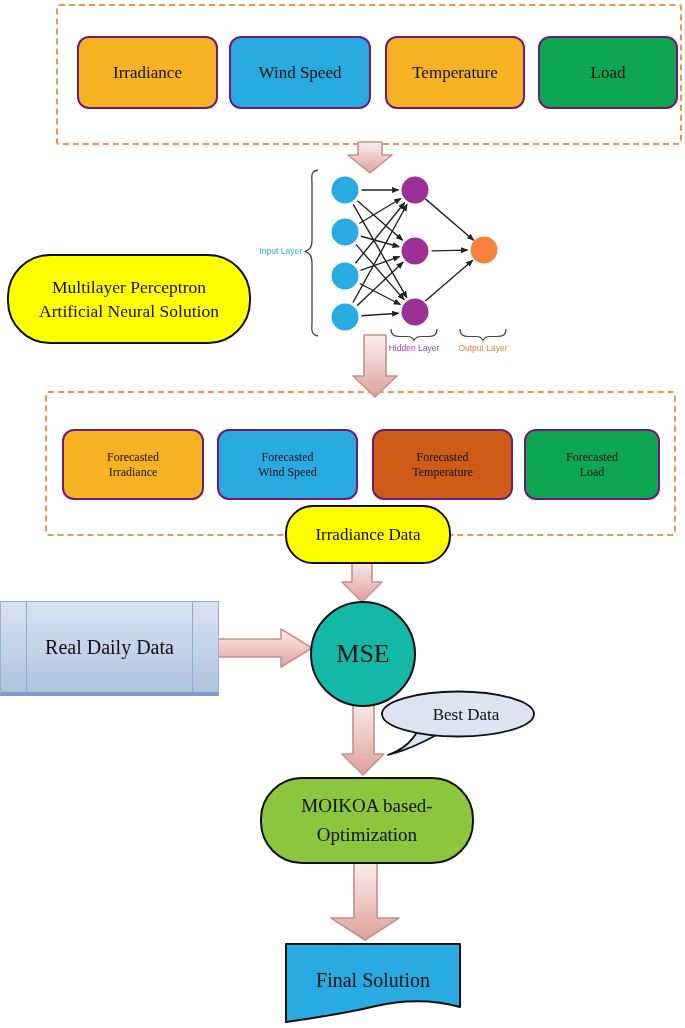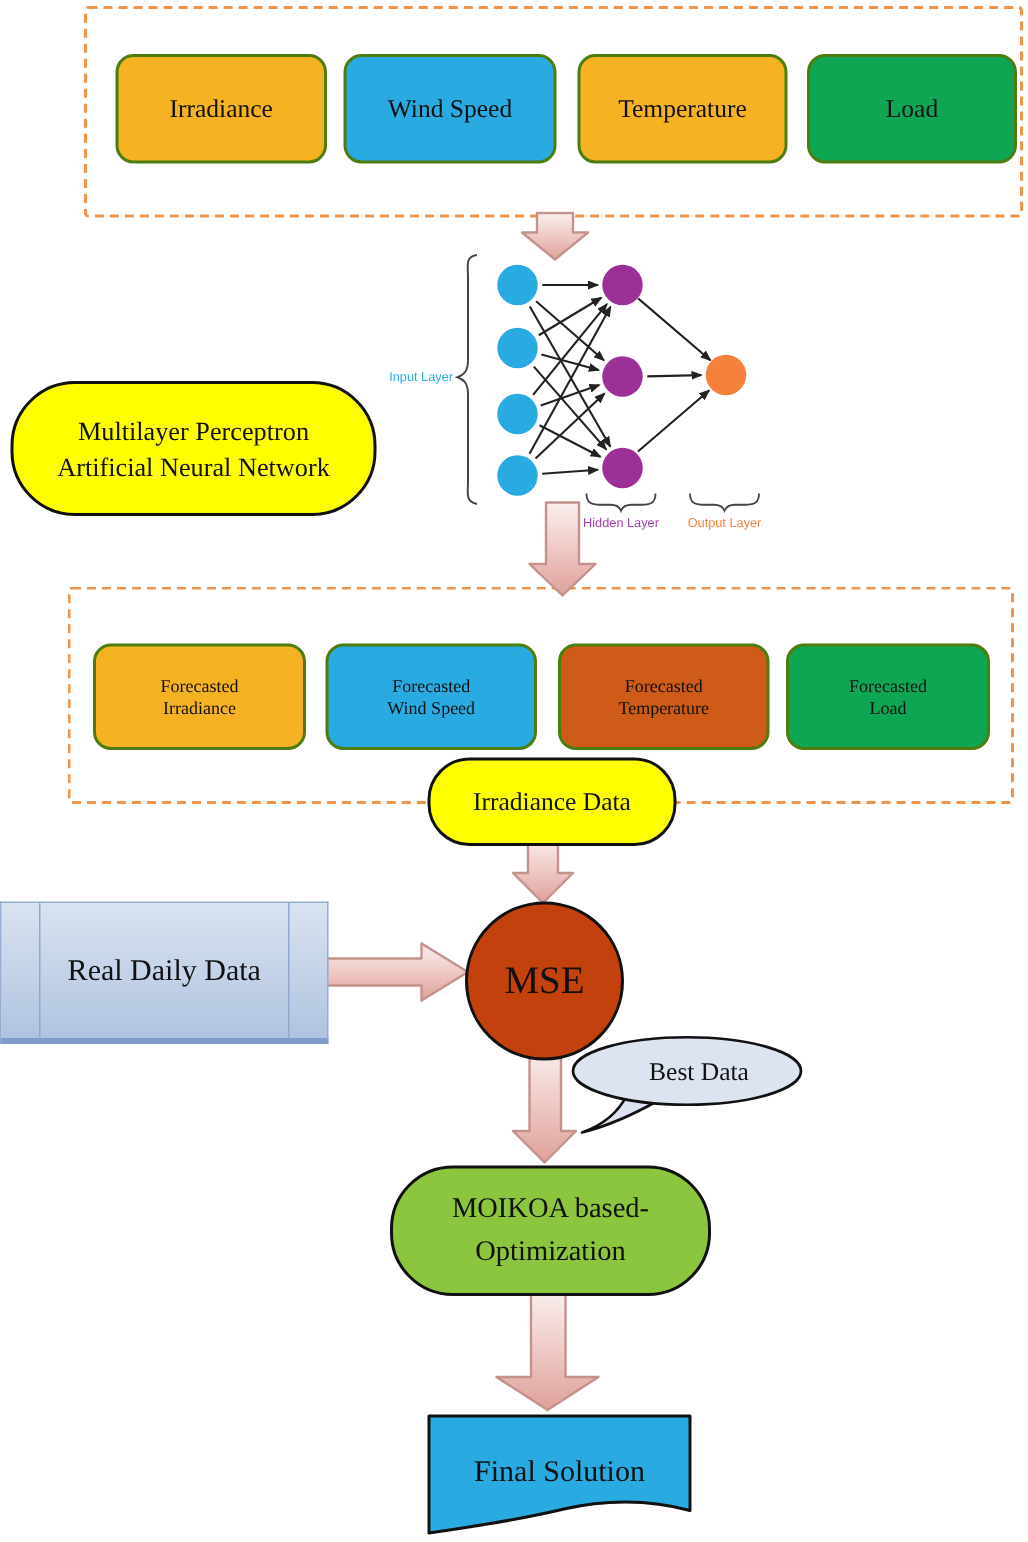--- a/index.html
+++ b/index.html
@@ -6,34 +6,34 @@
   .canvas{
     position:relative;width:685px;height:1028px;background:#ffffff;
     font-family:"Liberation Serif", serif;color:#111;overflow:hidden;
   }
   .abs{position:absolute;}
   .dashed-box{
     position:absolute;border:2px dashed #F0944C;border-radius:3px;background:transparent;
   }
   .pill{
     position:absolute;display:flex;flex-direction:column;align-items:center;justify-content:center;
-    border:2px solid #4d7c0f;border-radius:12px;text-align:right;
+    border:2px solid #701a75;border-radius:12px;text-align:right;
     font-size:17px;line-height:1.25;z-index:2;
   }
   .pill.small{font-size:12px;}
   .stadium{
     position:absolute;display:flex;flex-direction:column;align-items:center;justify-content:center;
     border:2.5px solid #111;text-align:center;z-index:3;
   }
   .mlp-ellipse{left:7px;top:213px;width:240px;height:86px;border-radius:43px;background:#FFFF00;font-size:17.5px;line-height:1.4;margin-top:41px;}
   .fdata{left:285px;top:505px;width:162px;height:55px;border-radius:28px;background:#FFFF00;font-size:17px;border-width:2.2px;}
   .moikoa{left:260px;top:777px;width:210px;height:83px;border-radius:42px;background:#8CC63F;font-size:19px;line-height:1.5;border-width:2.2px;}
   .mse{
     position:absolute;left:310px;top:601px;width:102px;height:102px;border-radius:50%;
-    background:#c2410c;border:2.5px solid #111;display:flex;align-items:center;justify-content:center;
+    background:#14b8a6;border:2.5px solid #111;display:flex;align-items:center;justify-content:center;
     font-size:26px;z-index:4;
   }
   .real-data{
     position:absolute;left:0px;top:601px;width:217px;height:90px;
     background:linear-gradient(180deg,#D9E2F0 0%,#C3D2E8 55%,#AFC2DF 100%);
     border:1.5px solid #96ADD2;border-bottom:4px solid #7E9CC9;
     display:flex;align-items:center;justify-content:center;font-size:20px;z-index:2;
   }
   .real-data .vline{position:absolute;top:0;bottom:0;width:0;border-left:1.5px solid #8FA9CE;}
   .arrow-svg{position:absolute;z-index:1;}
@@ -72,21 +72,21 @@
   <div class="pill" style="left: 538px; top: 36px; width: 136px; height: 69px; background-color: rgb(15, 166, 83);">
     <span>Load</span>
   </div>
 
   <svg class="arrow-svg" style="left:347px;top:141px;" width="46" height="33" viewBox="0 0 46 33">
     <path d="M11 1 H35 V14 H45 L23 32 L1 14 H11 Z" fill="url(#agrad)" stroke="#C4928C" stroke-width="1.6" stroke-linejoin="round"></path>
   </svg>
 
   <div class="stadium mlp-ellipse">
     <span>Multilayer Perceptron</span>
-    <span>Artificial Neural Network</span>
+    <span>Artificial Neural Solution</span>
   </div>
 
   <svg class="arrow-svg" style="left:352px;top:334px;" width="46" height="64" viewBox="0 0 46 64">
     <path d="M12 1 H34 V42 H45 L23 63 L1 42 H12 Z" fill="url(#agrad)" stroke="#C4928C" stroke-width="1.6" stroke-linejoin="round"></path>
   </svg>
 
   <svg class="abs" style="left:255px;top:160px;z-index:2;" width="290" height="200" viewBox="255 160 290 200">
 
     <g stroke="#222" stroke-width="1.4" marker-end="url(#arr)">
       <line x1="361.5" y1="190" x2="398.5" y2="190"></line>

